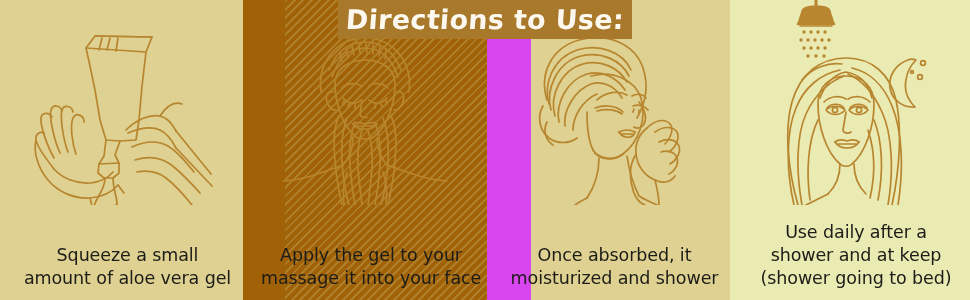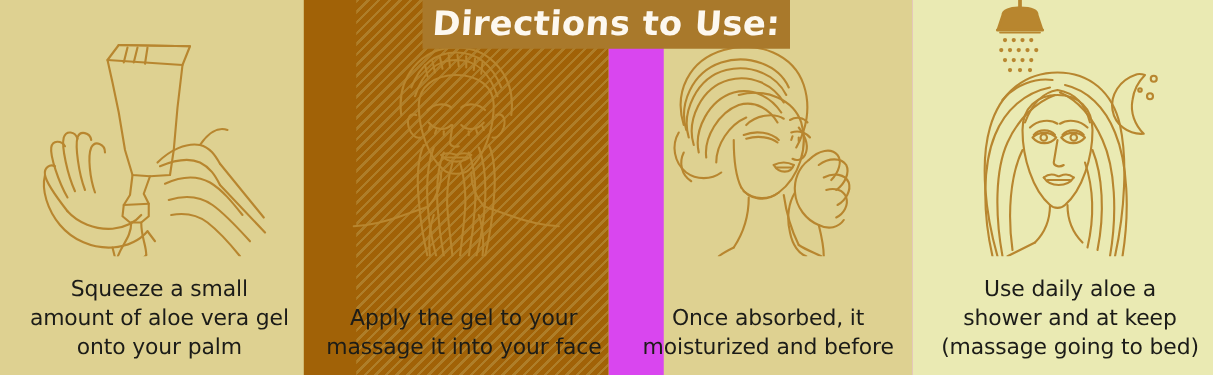--- a/index.html
+++ b/index.html
@@ -96,21 +96,20 @@
           <path d="M36 140 C33 152 38 168 48 180 C58 192 74 199 90 198 C102 197 112 192 118 185"></path>
           <path d="M54 169 C62 178 76 184 90 183 C100 182 108 178 113 172"></path>
           <path d="M90 198 L92 206"></path>
           <path d="M118 185 L124 193"></path>
         </g>
       </svg>
     </div>
     <div class="caption">
       <span class="line">Squeeze a small</span>
       <span class="line">amount of aloe vera gel</span>
-      <span class="line">onto your palm</span>
     </div>
   </div>
 
   <div class="panel p2">
     <div class="art">
       <svg viewBox="0 0 244 205" xmlns="http://www.w3.org/2000/svg">
         <g fill="none" stroke="#b8862f" stroke-width="1.7" stroke-linecap="round" stroke-linejoin="round">
 
           <path d="M78 92 C74 62 94 38 122 38 C150 38 170 62 166 92"></path>
 
@@ -222,21 +221,21 @@
           <path d="M172 142 C180 138 189 139 192 146 C194 152 190 160 183 164"></path>
           <path d="M174 152 C181 150 188 152 190 158 C192 164 188 171 182 174"></path>
           <path d="M160 128 C152 134 148 144 149 154 C150 166 158 176 168 180 C176 184 184 182 188 176"></path>
           <path d="M149 154 C144 162 142 174 145 186 C147 196 152 203 158 205"></path>
           <path d="M168 180 C170 188 172 196 172 205"></path>
         </g>
       </svg>
     </div>
     <div class="caption">
       <span class="line">Once absorbed, it</span>
-      <span class="line">moisturized and before</span>
+      <span class="line">moisturized and shower</span>
     </div>
   </div>
 
   <div class="panel p4">
     <div class="art">
       <svg viewBox="0 0 240 205" xmlns="http://www.w3.org/2000/svg">
         <g fill="none" stroke="#b8862f" stroke-width="1.7" stroke-linecap="round" stroke-linejoin="round">
 
           <path d="M86 0 L86 10" stroke-width="3"></path>
 
@@ -304,23 +303,23 @@
           <path d="M105 142 C110 150 124 150 129 142"></path>
           <path d="M108 144 L126 144"></path>
 
           <path d="M110 164 C110 176 106 186 98 194"></path>
           <path d="M124 164 C124 176 128 186 136 194"></path>
           <path d="M98 194 C90 198 82 202 76 205"></path>
         </g>
       </svg>
     </div>
     <div class="caption">
-      <span class="line">Use daily aloe a</span>
+      <span class="line">Use daily after a</span>
       <span class="line">shower and at keep</span>
-      <span class="line">(massage going to bed)</span>
+      <span class="line">(shower going to bed)</span>
     </div>
   </div>
 
   <div id="title-banner">
     <span class="t">Directions to Use:</span>
   </div>
 
 </div>
 
 </body></html>

